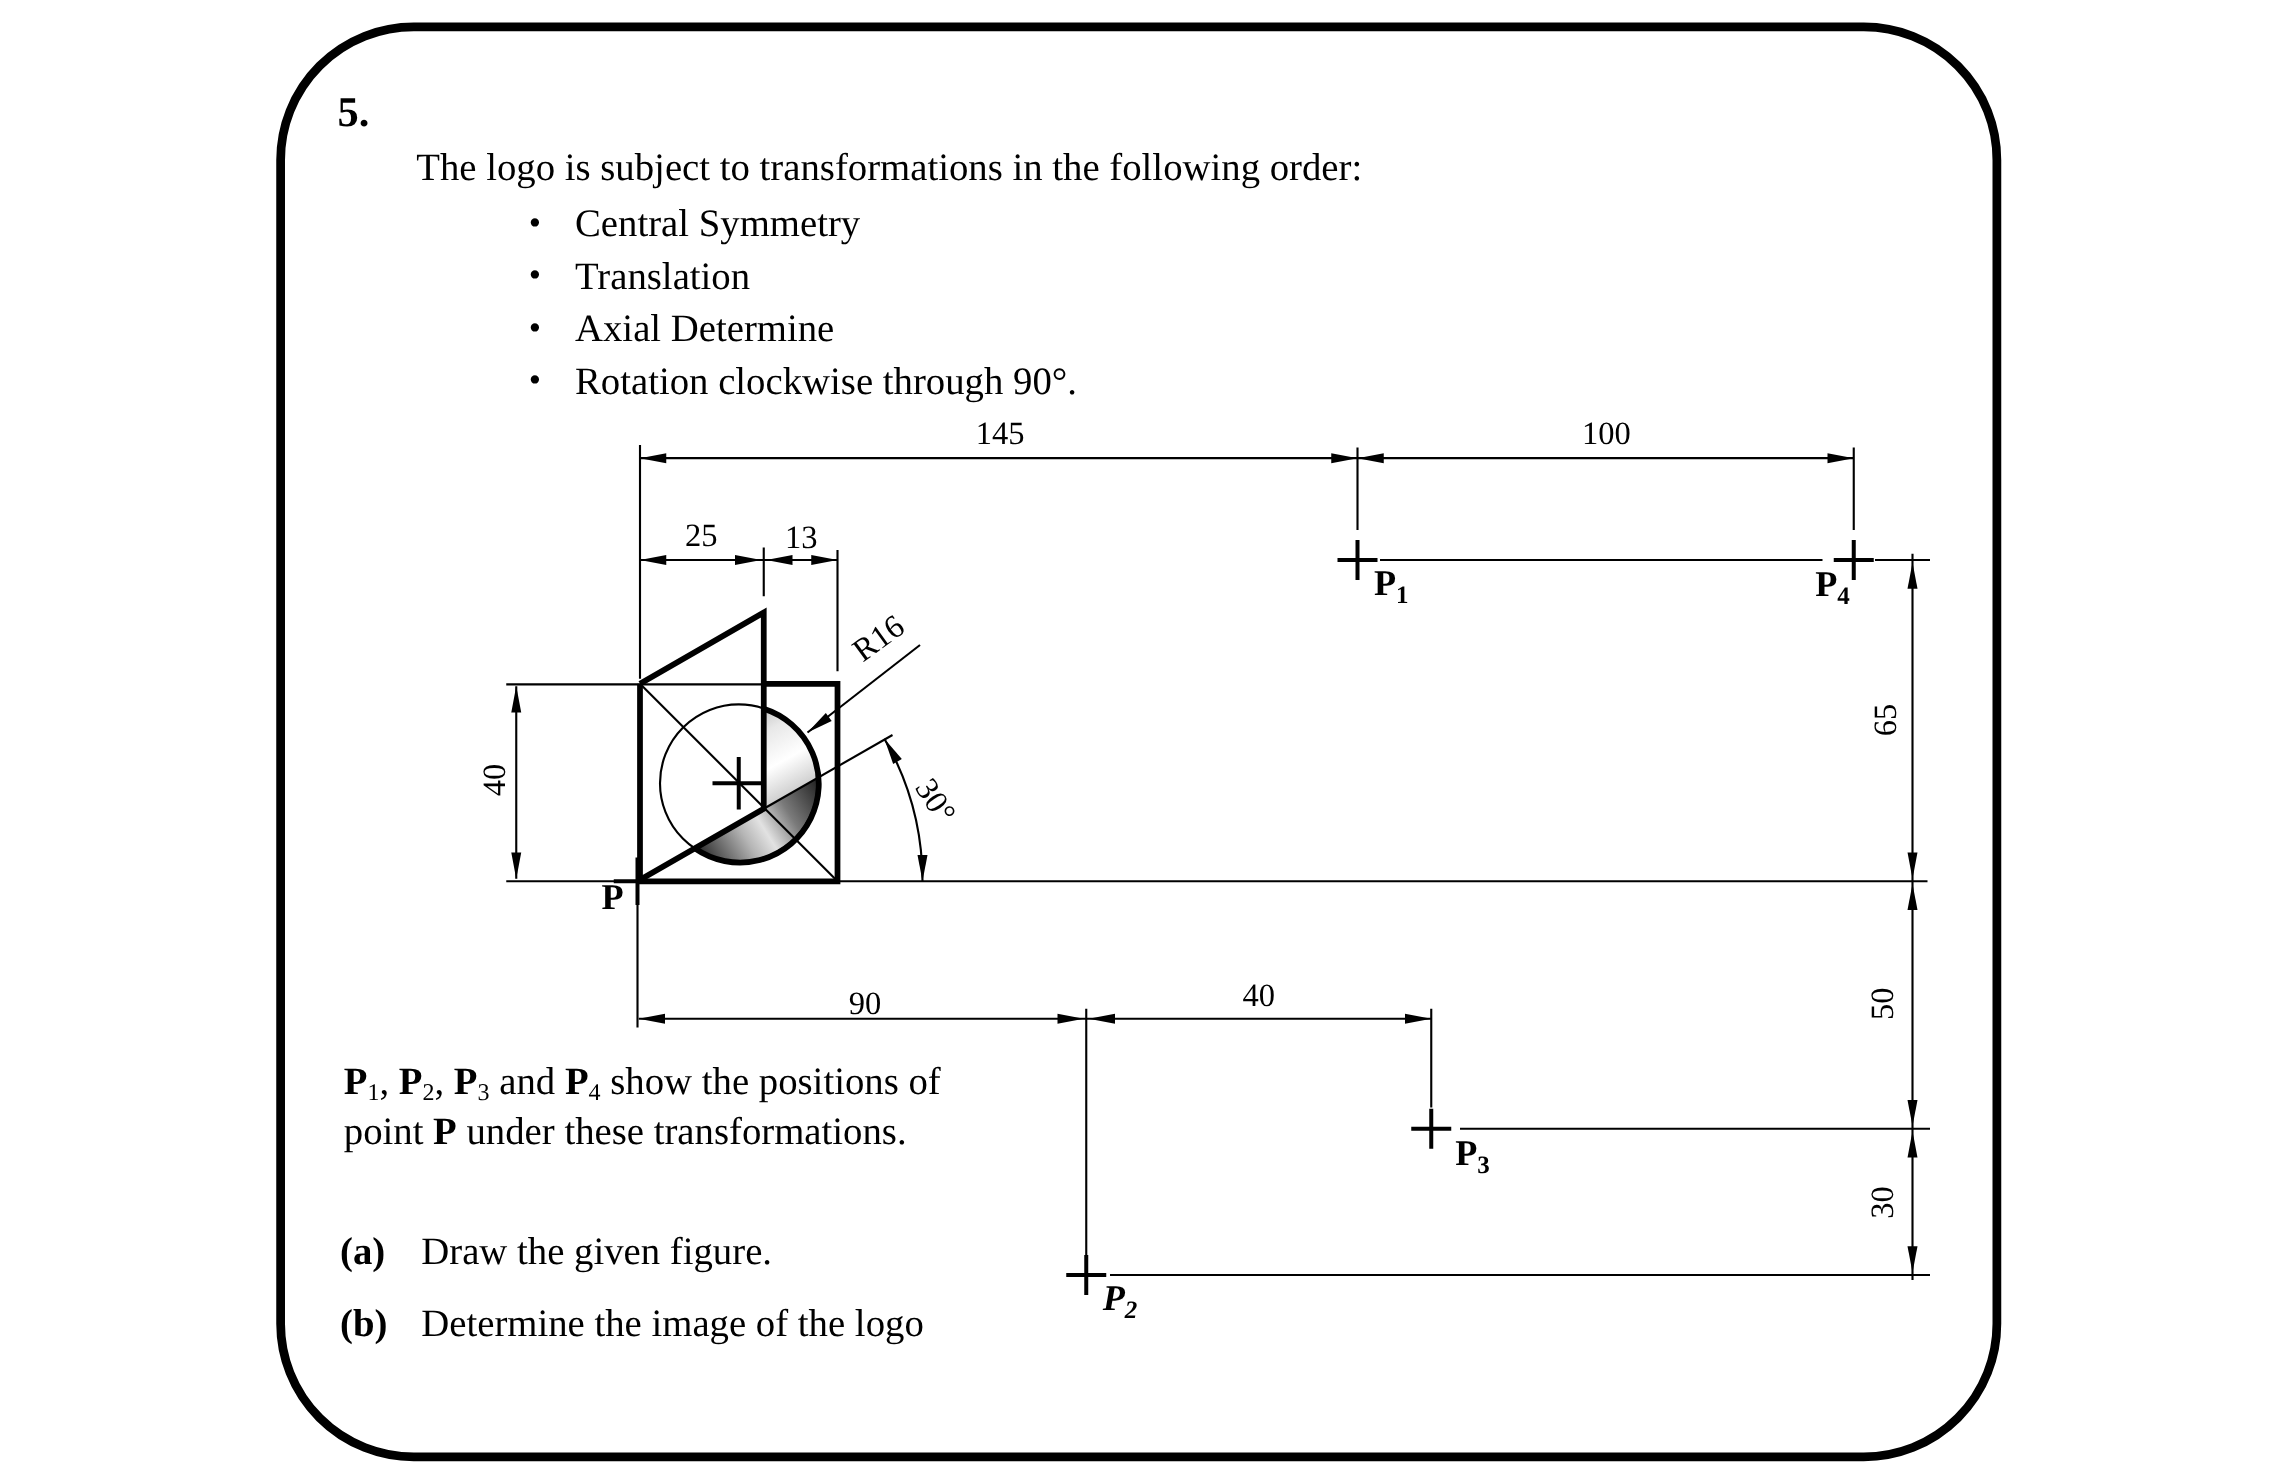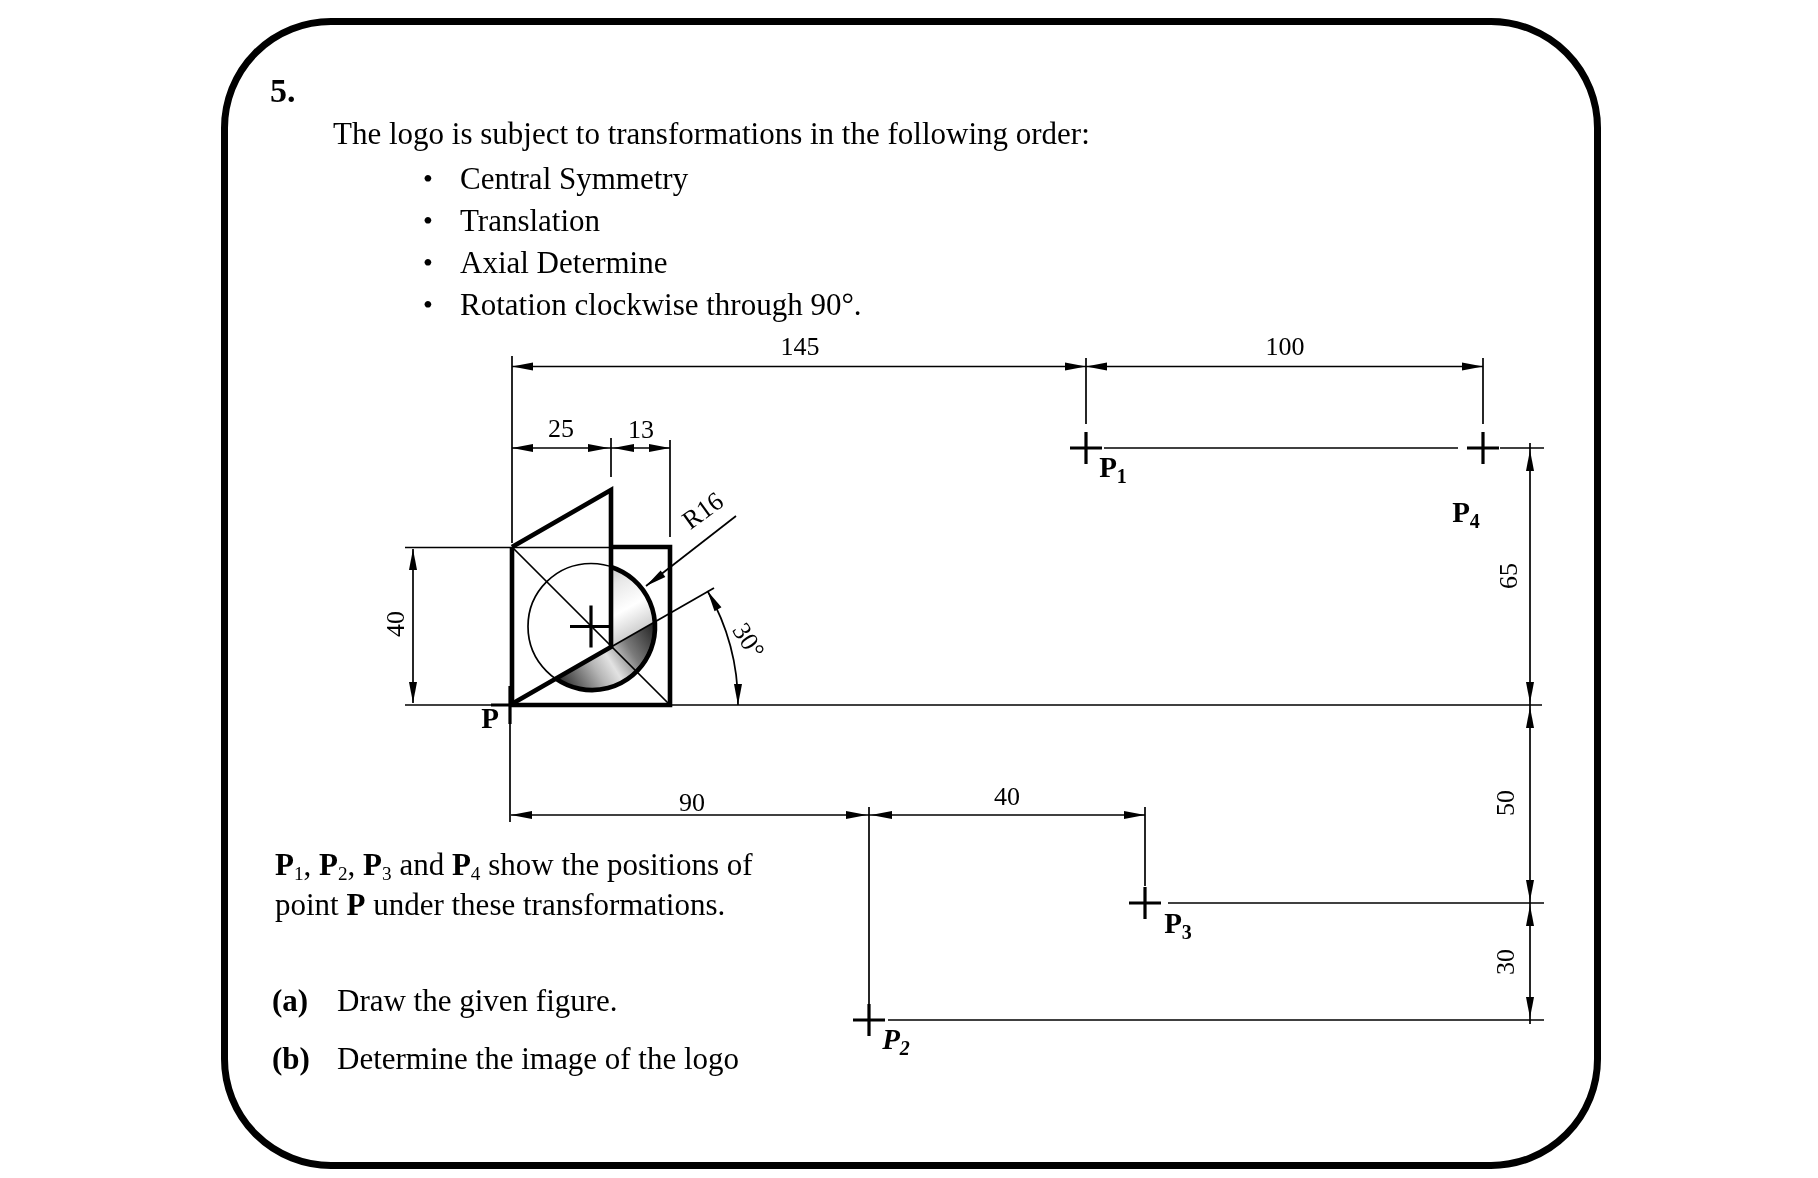--- a/index.html
+++ b/index.html
@@ -190,17 +190,17 @@
   </div>
   <div class="point-label" style="left:1113px;top:472px;">
     <span>P</span><span class="psub">1</span>
   </div>
   <div class="point-label" style="left:896px;top:1044px;font-style:italic;">
     <span>P</span><span class="psub">2</span>
   </div>
   <div class="point-label" style="left:1178px;top:928px;text-align:center;">
     <span>P</span><span class="psub">3</span>
   </div>
-  <div class="point-label" style="left:1466px;top:473px;margin-top:44px;">
+  <div class="point-label" style="left:1466px;top:473px;">
     <span>P</span><span class="psub">4</span>
   </div>
 
 </div>
 
 </body></html>

